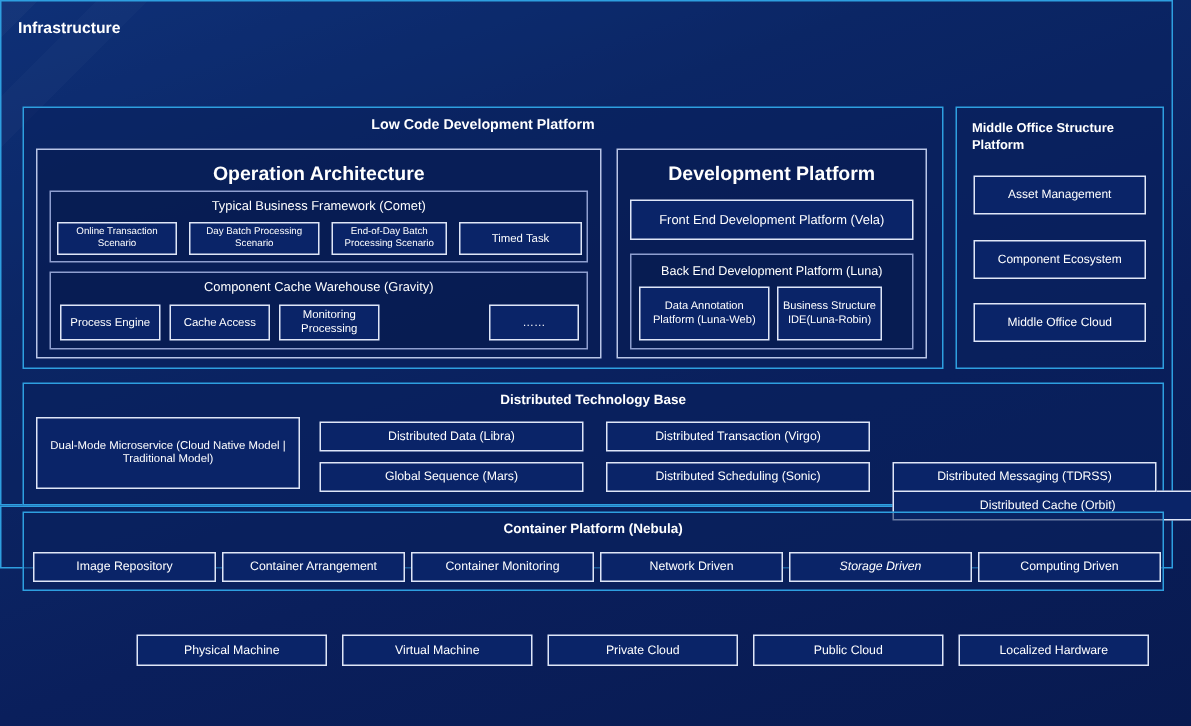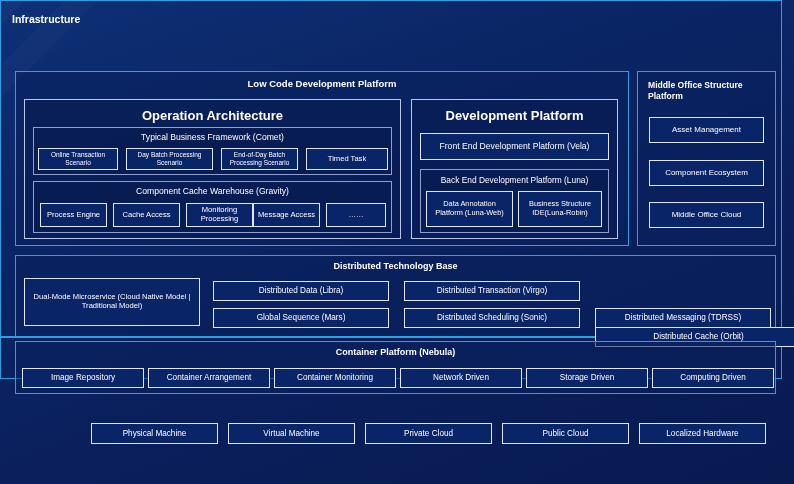--- a/index.html
+++ b/index.html
@@ -154,33 +154,32 @@
   <div class="box" style="left:126px; top:148px; width:87px; height:22px; font-size:6.5px;">Day Batch Processing Scenario</div>
   <div class="box" style="left:221px; top:148px; width:77px; height:22px; font-size:6.5px;">End-of-Day Batch Processing Scenario</div>
   <div class="box" style="left:306px; top:148px; width:82px; height:22px; font-size:7.6px;">Timed Task</div>
 
   <div class="group dim" id="ccw-group">
     <div class="hdr" id="ccw-hdr">Component Cache Warehouse (Gravity)</div>
   </div>
   <div class="box" style="left:40px; top:203px; width:67px; height:24px; font-size:7.6px;">Process Engine</div>
   <div class="box" style="left:113px; top:203px; width:67px; height:24px; font-size:7.6px;">Cache Access</div>
   <div class="box" style="left:186px; top:203px; width:67px; height:24px; font-size:7.6px;">Monitoring Processing</div>
-  <div class="box" style="left:253px; top:203px; width:67px; height:24px; font-size:7.6px;">Message Access</div>
   <div class="box" style="left:326px; top:203px; width:60px; height:24px; font-size:7.6px;">……</div>
 
   <div class="group" id="dev-group">
     <div class="hdr" id="dev-title">Development Platform</div>
   </div>
   <div class="box" id="fedp-box">Front End Development Platform (Vela)</div>
 
   <div class="group dim" id="bedp-group">
     <div class="hdr" id="bedp-hdr">Back End Development Platform (Luna)</div>
   </div>
   <div class="box" style="left:426px; top:191px; width:87px; height:36px; font-size:7.4px;">Data Annotation Platform (Luna-Web)</div>
-  <div class="box" style="left:518px; top:191px; width:84px; height:36px; font-size:7.4px;">Business Structure IDE(Luna-Robin)</div>
+  <div class="box" style="left:518px; top:191px; width:70px; height:36px; font-size:7.4px;">Business Structure IDE(Luna-Robin)</div>
 
   <div class="panel" id="mid-panel">
     <div id="mid-hdr">Middle Office Structure Platform</div>
   </div>
   <div class="box" style="left:649px; top:117px; width:115px; height:26px; font-size:8px;">Asset Management</div>
   <div class="box" style="left:649px; top:160px; width:115px; height:26px; font-size:8px;">Component Ecosystem</div>
   <div class="box" style="left:649px; top:202px; width:115px; height:26px; font-size:8px;">Middle Office Cloud</div>
 
   <div class="panel" id="dtb-panel">
     <div class="hdr" id="dtb-hdr">Distributed Technology Base</div>
@@ -195,21 +194,21 @@
   <div class="box" style="left:404px; top:308px; width:176px; height:20px; font-size:8.2px;">Distributed Scheduling (Sonic)</div>
   <div class="box" style="left:595px; top:308px; width:176px; height:20px; font-size:8.2px;">Distributed Messaging (TDRSS)</div>
 
   <div class="panel" id="cp-panel">
     <div class="hdr" id="cp-hdr">Container Platform (Nebula)</div>
   </div>
   <div class="box" style="left:22px; top:368px; width:122px; height:20px; font-size:8.2px;">Image Repository</div>
   <div class="box" style="left:148px; top:368px; width:122px; height:20px; font-size:8.2px;">Container Arrangement</div>
   <div class="box" style="left:274px; top:368px; width:122px; height:20px; font-size:8.2px;">Container Monitoring</div>
   <div class="box" style="left:400px; top:368px; width:122px; height:20px; font-size:8.2px;">Network Driven</div>
-  <div class="box" style="left:526px; top:368px; width:122px; height:20px; font-size:8.2px;">Storage Driven</div>
+  <div class="box" style="left:526px; top:368px; width:122px; height:20px; font-size:8.2px;font-style:italic;">Storage Driven</div>
   <div class="box" style="left:652px; top:368px; width:122px; height:20px; font-size:8.2px;">Computing Driven</div>
 
   <div id="infra-panel">
     <div id="infra-label">Infrastructure</div>
   </div>
   <div class="box" style="left:91px; top:423px; width:127px; height:21px; font-size:8.2px;">Physical Machine</div>
   <div class="box" style="left:228px; top:423px; width:127px; height:21px; font-size:8.2px;">Virtual Machine</div>
   <div class="box" style="left:365px; top:423px; width:127px; height:21px; font-size:8.2px;">Private Cloud</div>
   <div class="box" style="left:502px; top:423px; width:127px; height:21px; font-size:8.2px;">Public Cloud</div>
   <div class="box" style="left:639px; top:423px; width:127px; height:21px; font-size:8.2px;">Localized Hardware</div>

